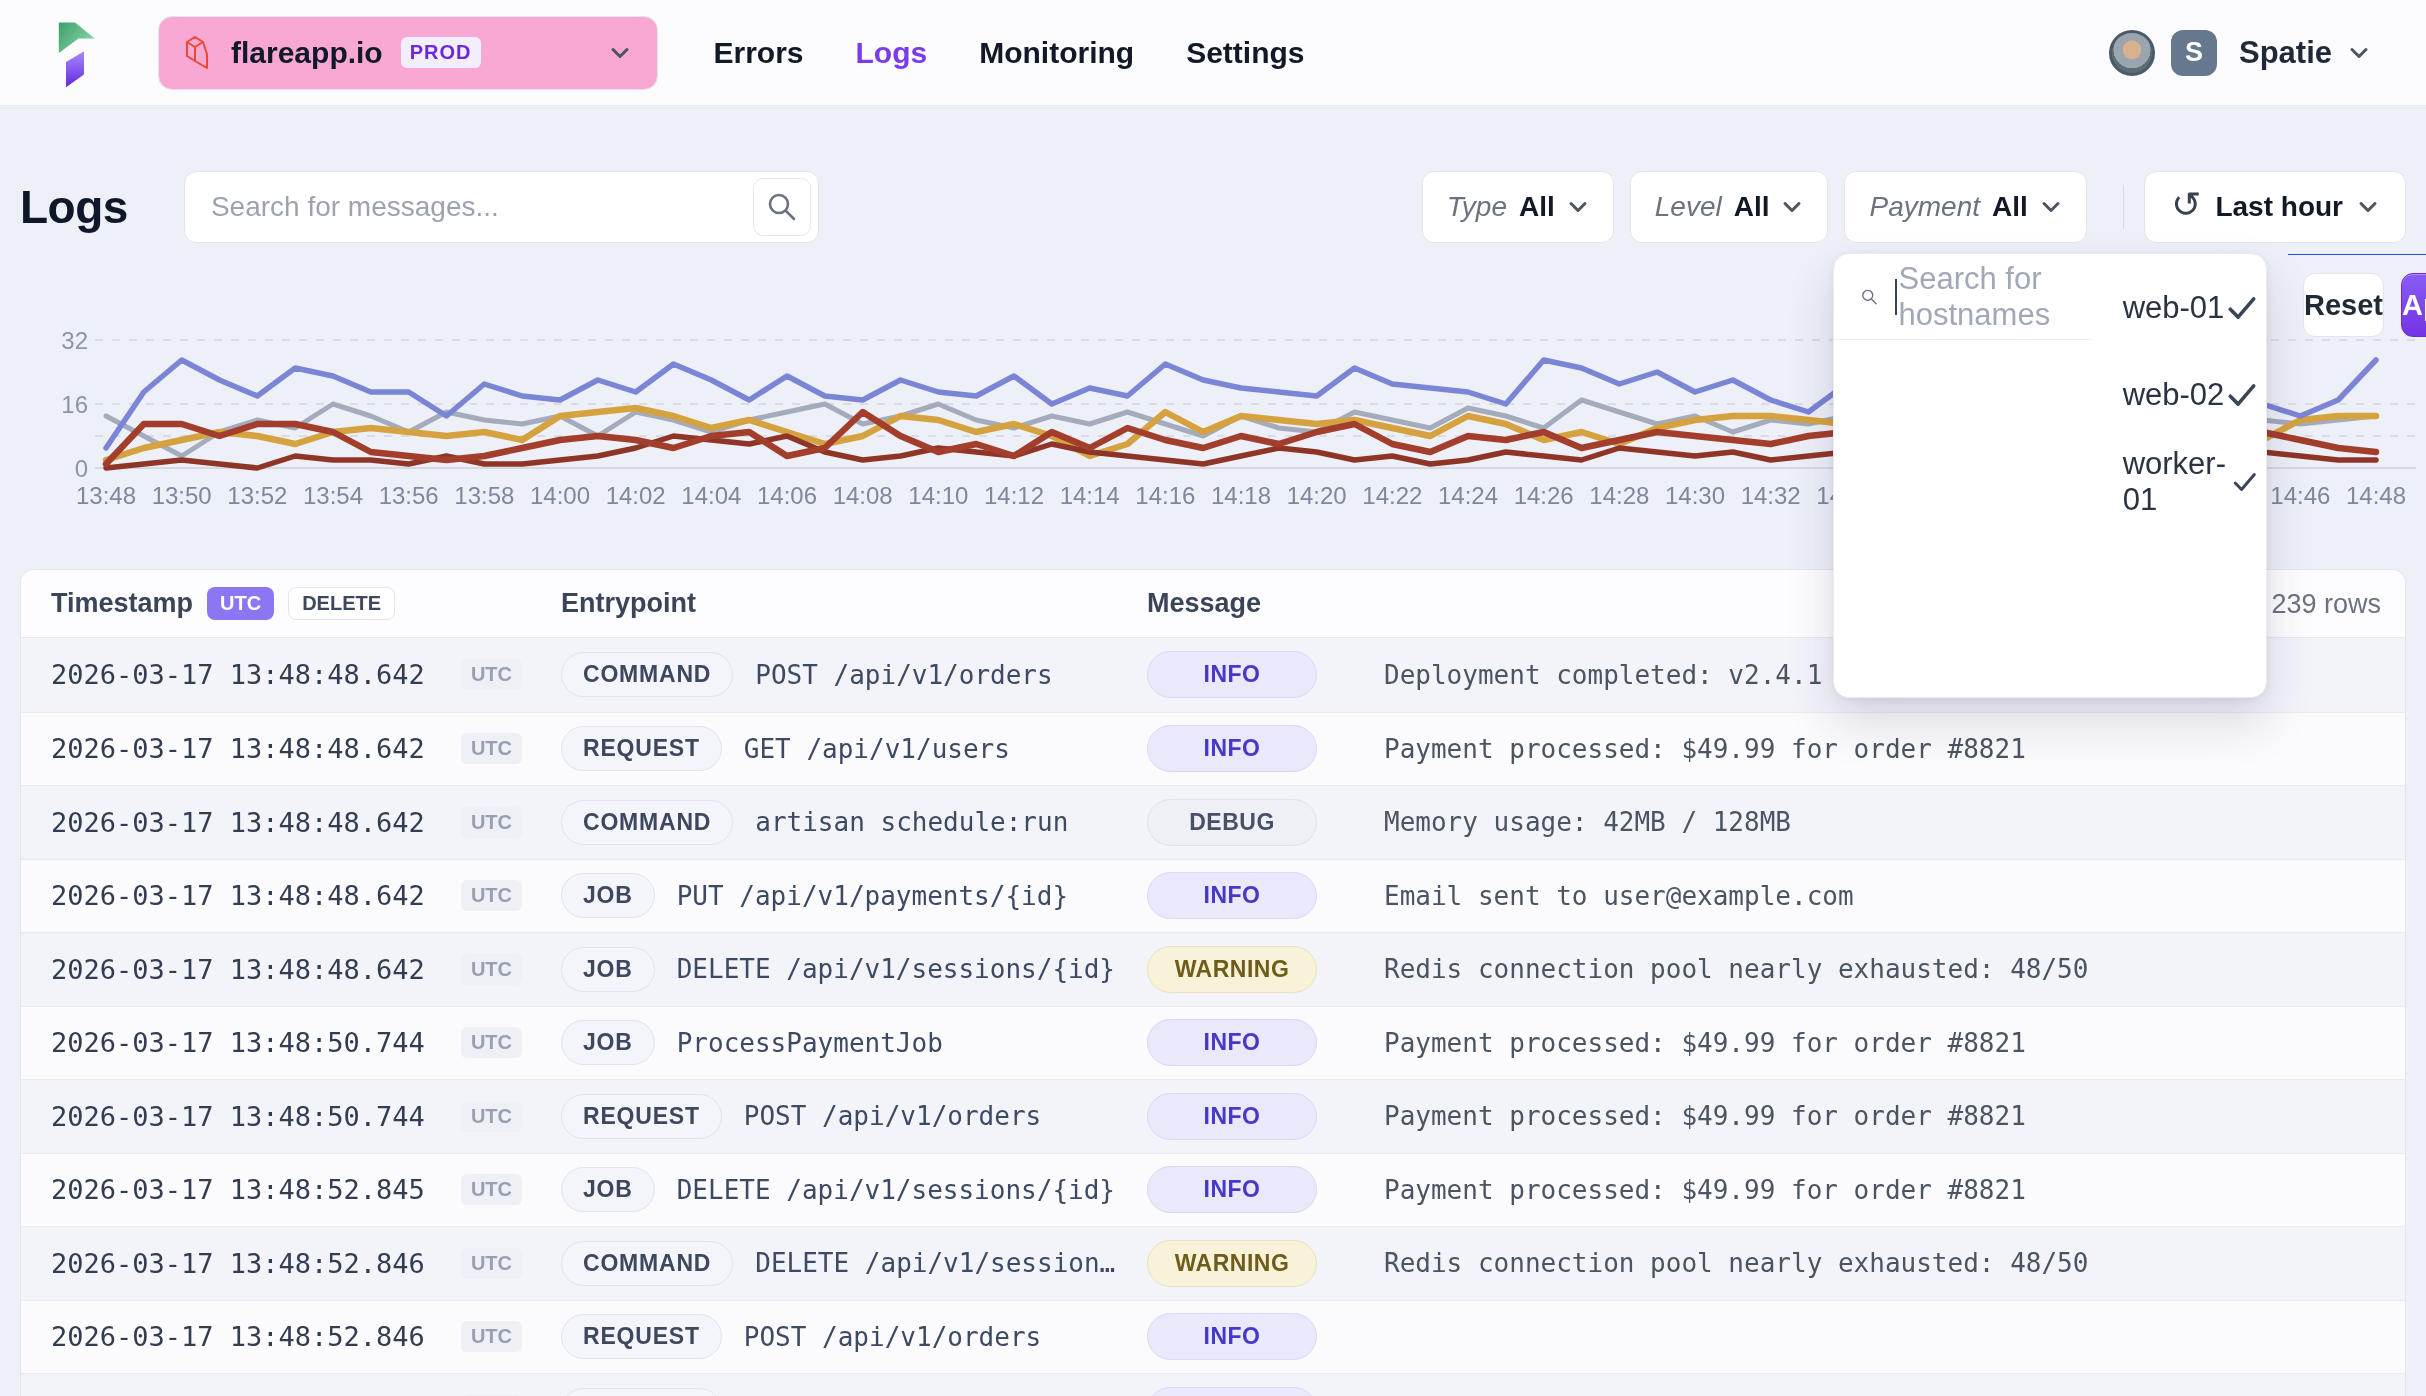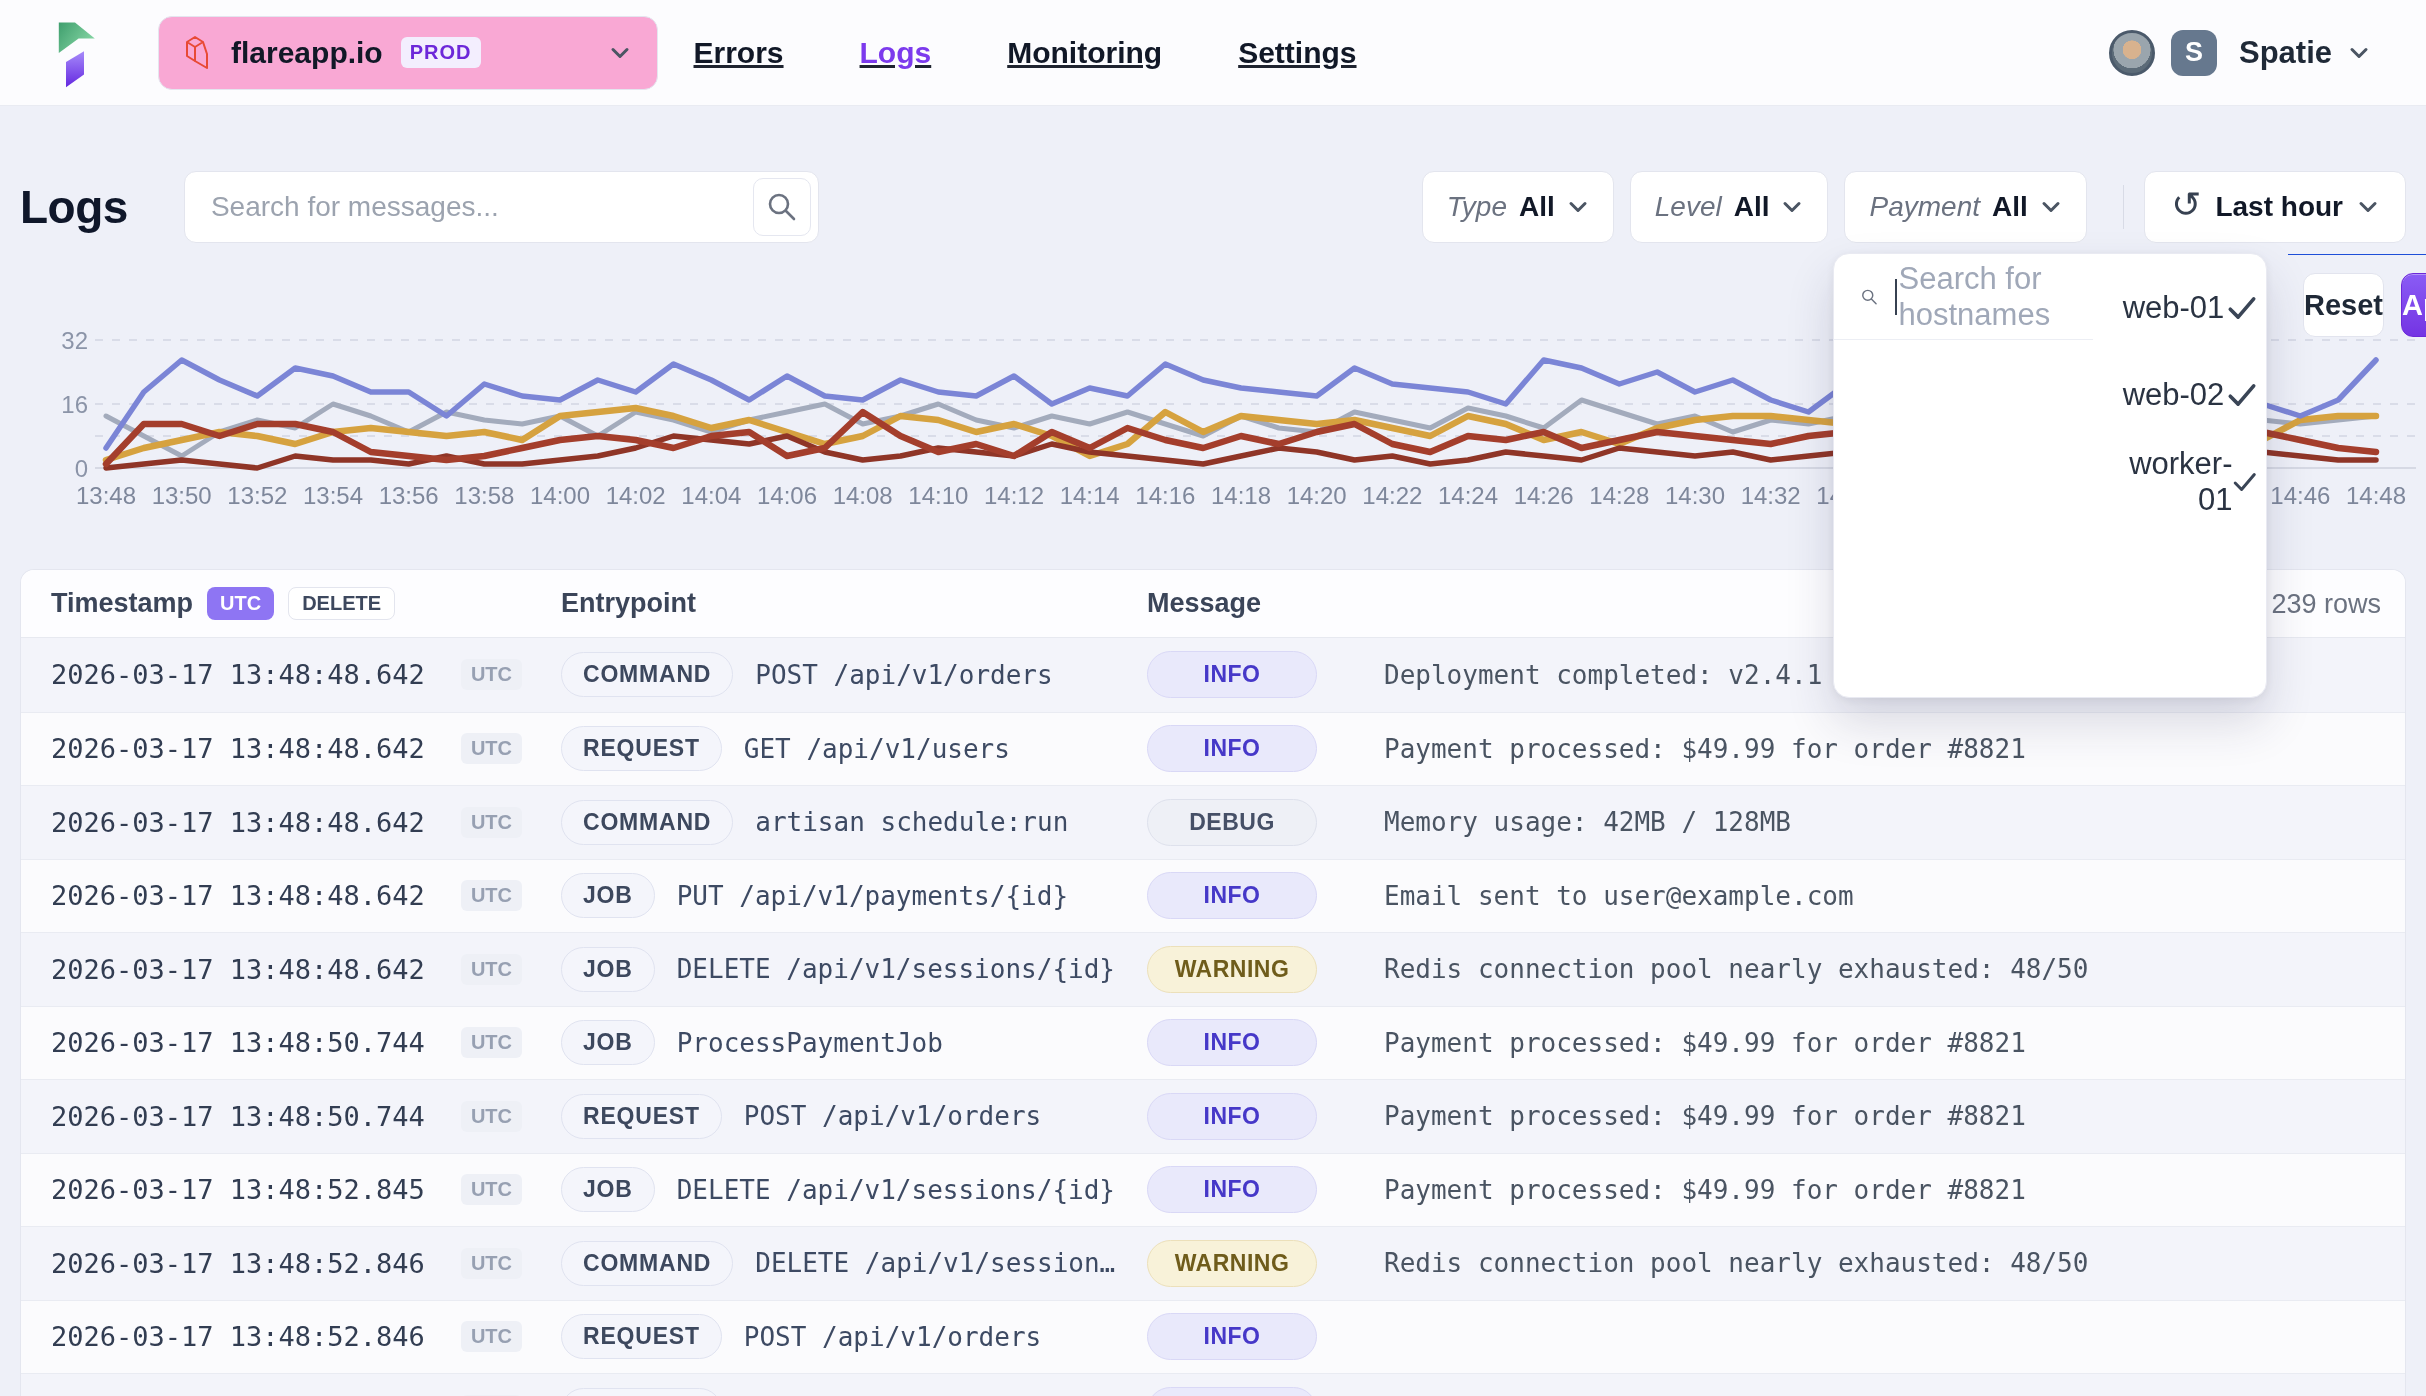--- a/index.html
+++ b/index.html
@@ -21,21 +21,21 @@
     margin-left:56px; height:74px; display:flex; align-items:center; gap:18px;
     background:#f9a8d4; border:1.5px solid #e4e6ef; border-radius:14px;
     padding:0 26px 0 22px; cursor:pointer;
   }
   .app-name { font-size:30px; font-weight:700; color:#111827; }
   .prod-badge {
     font-size:20px; font-weight:700; letter-spacing:1px; color:#6d28d9;
     background:#f3eefe; border-radius:6px; padding:4px 9px;
   }
   .app-selector .chev { margin-left:110px; }
-  .nav-links { display:flex; align-items:center; gap:76px; margin-left:36px;text-decoration:underline; }
+  .nav-links { display:flex; align-items:center; gap:52px; margin-left:56px; }
   .nav-link { font-size:30px; font-weight:700; color:#111827; text-decoration:none; cursor:pointer; }
   .nav-link.active { color:#7c3aed; }
   .nav-right { margin-left:auto; display:flex; align-items:center; gap:16px; }
   .avatar {
     width:46px; height:46px; border-radius:50%;
     background:radial-gradient(circle at 50% 42%, #d8b28e 0 30%, #9aa5ad 31% 60%, #5c6b78 61%);
     border:3px solid #4b5a6b;
   }
   .s-badge {
     width:46px; height:46px; border-radius:12px; background:#66788e;
@@ -138,21 +138,21 @@
   .dropdown {
     position:absolute; left:1833px; top:253px; width:434px; height:445px;
     background:#fff; border:1px solid #e9eaf2; border-radius:16px; z-index:50;
     box-shadow:0 24px 48px rgba(40,40,80,.16), 0 2px 8px rgba(0,0,0,.06);
     display:flex; flex-direction:row;
   }
   .dd-search { height:86px; display:flex; align-items:center; padding:0 26px; border-bottom:1px solid #eceef4; }
   .dd-caret { width:3px; height:36px; background:#374151; margin:0 2px 0 16px; }
   .dd-placeholder { font-size:31px; color:#a0a8b8; }
   .dd-list { flex:1; padding:10px 0; }
-  .dd-item { height:87px; display:flex; align-items:center; padding:0 30px; cursor:pointer;text-align:right; }
+  .dd-item { height:87px; display:flex; align-items:center; padding:0 30px; cursor:pointer; }
   .dd-item-label { font-size:31px; color:#2a3342; }
   .dd-check { margin-left:auto; width:32px; height:26px; }
   .dd-check polyline { fill:none; stroke:#3a4556; stroke-width:2.8; stroke-linecap:round; stroke-linejoin:round; }
   .dd-footer { border-top:1px solid #1d4ed8; padding:18px 16px 18px 15px; display:flex; gap:17px; }
   .btn-reset {
     flex:1; height:64px; background:#fff; border:1.5px solid #e2e4ee; border-radius:12px;
     font-size:29px; font-weight:700; color:#1f2937; cursor:pointer;
     font-family:"Liberation Sans", sans-serif;
   }
   .btn-apply {

